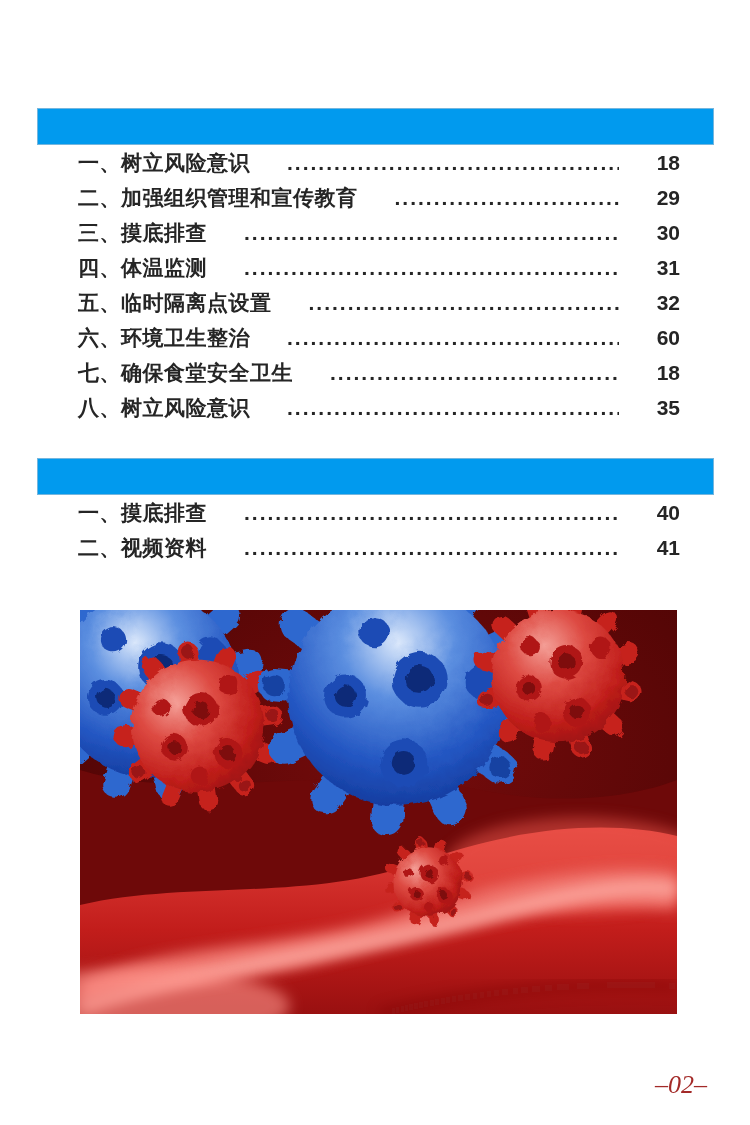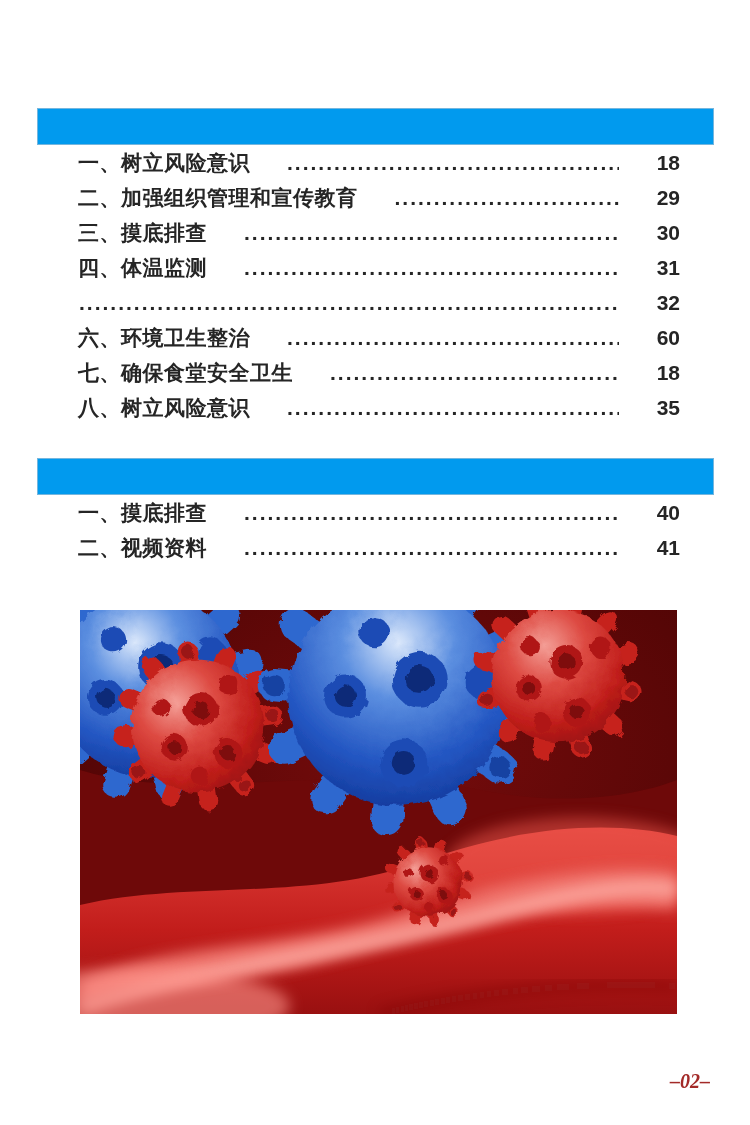--- a/index.html
+++ b/index.html
@@ -39,24 +39,24 @@
     flex:1 1 auto;min-width:0;overflow:hidden;white-space:nowrap;
     letter-spacing:2px;margin:0 2px 0 1px;
   }
   .toc-page{white-space:nowrap;}
   .illustration{
     position:absolute;left:80px;top:610px;width:597px;height:404px;
     overflow:hidden;
   }
   .illustration svg{display:block;width:100%;height:100%;}
   .footer-page-number{
-    position:absolute;top:1070px;left:655px;width:55px;text-align:right;
+    position:absolute;top:1070px;left:655px;width:55px;text-align:left;
     color:var(--footer-red);
     font-family:"Liberation Serif","DejaVu Serif",serif;
-    font-style:italic;font-weight:bold;font-size:20px;
+    font-style:italic;font-weight:normal;font-size:26px;
   }
 </style>
 </head>
 <body>
 
 <div class="page">
 
   <div class="section-bar bar-1">
     <span>第四部分  用人单位防控措施</span>
   </div>
@@ -76,20 +76,21 @@
       <span class="toc-label">三、摸底排查</span>
       <span class="toc-leader">........................................................................................................................</span>
       <span class="toc-page">30</span>
     </div>
     <div class="toc-row">
       <span class="toc-label">四、体温监测</span>
       <span class="toc-leader">........................................................................................................................</span>
       <span class="toc-page">31</span>
     </div>
     <div class="toc-row">
+      <span class="toc-label">五、临时隔离点设置</span>
       <span class="toc-leader">........................................................................................................................</span>
       <span class="toc-page">32</span>
     </div>
     <div class="toc-row">
       <span class="toc-label">六、环境卫生整治</span>
       <span class="toc-leader">........................................................................................................................</span>
       <span class="toc-page">60</span>
     </div>
     <div class="toc-row">
       <span class="toc-label">七、确保食堂安全卫生</span>

